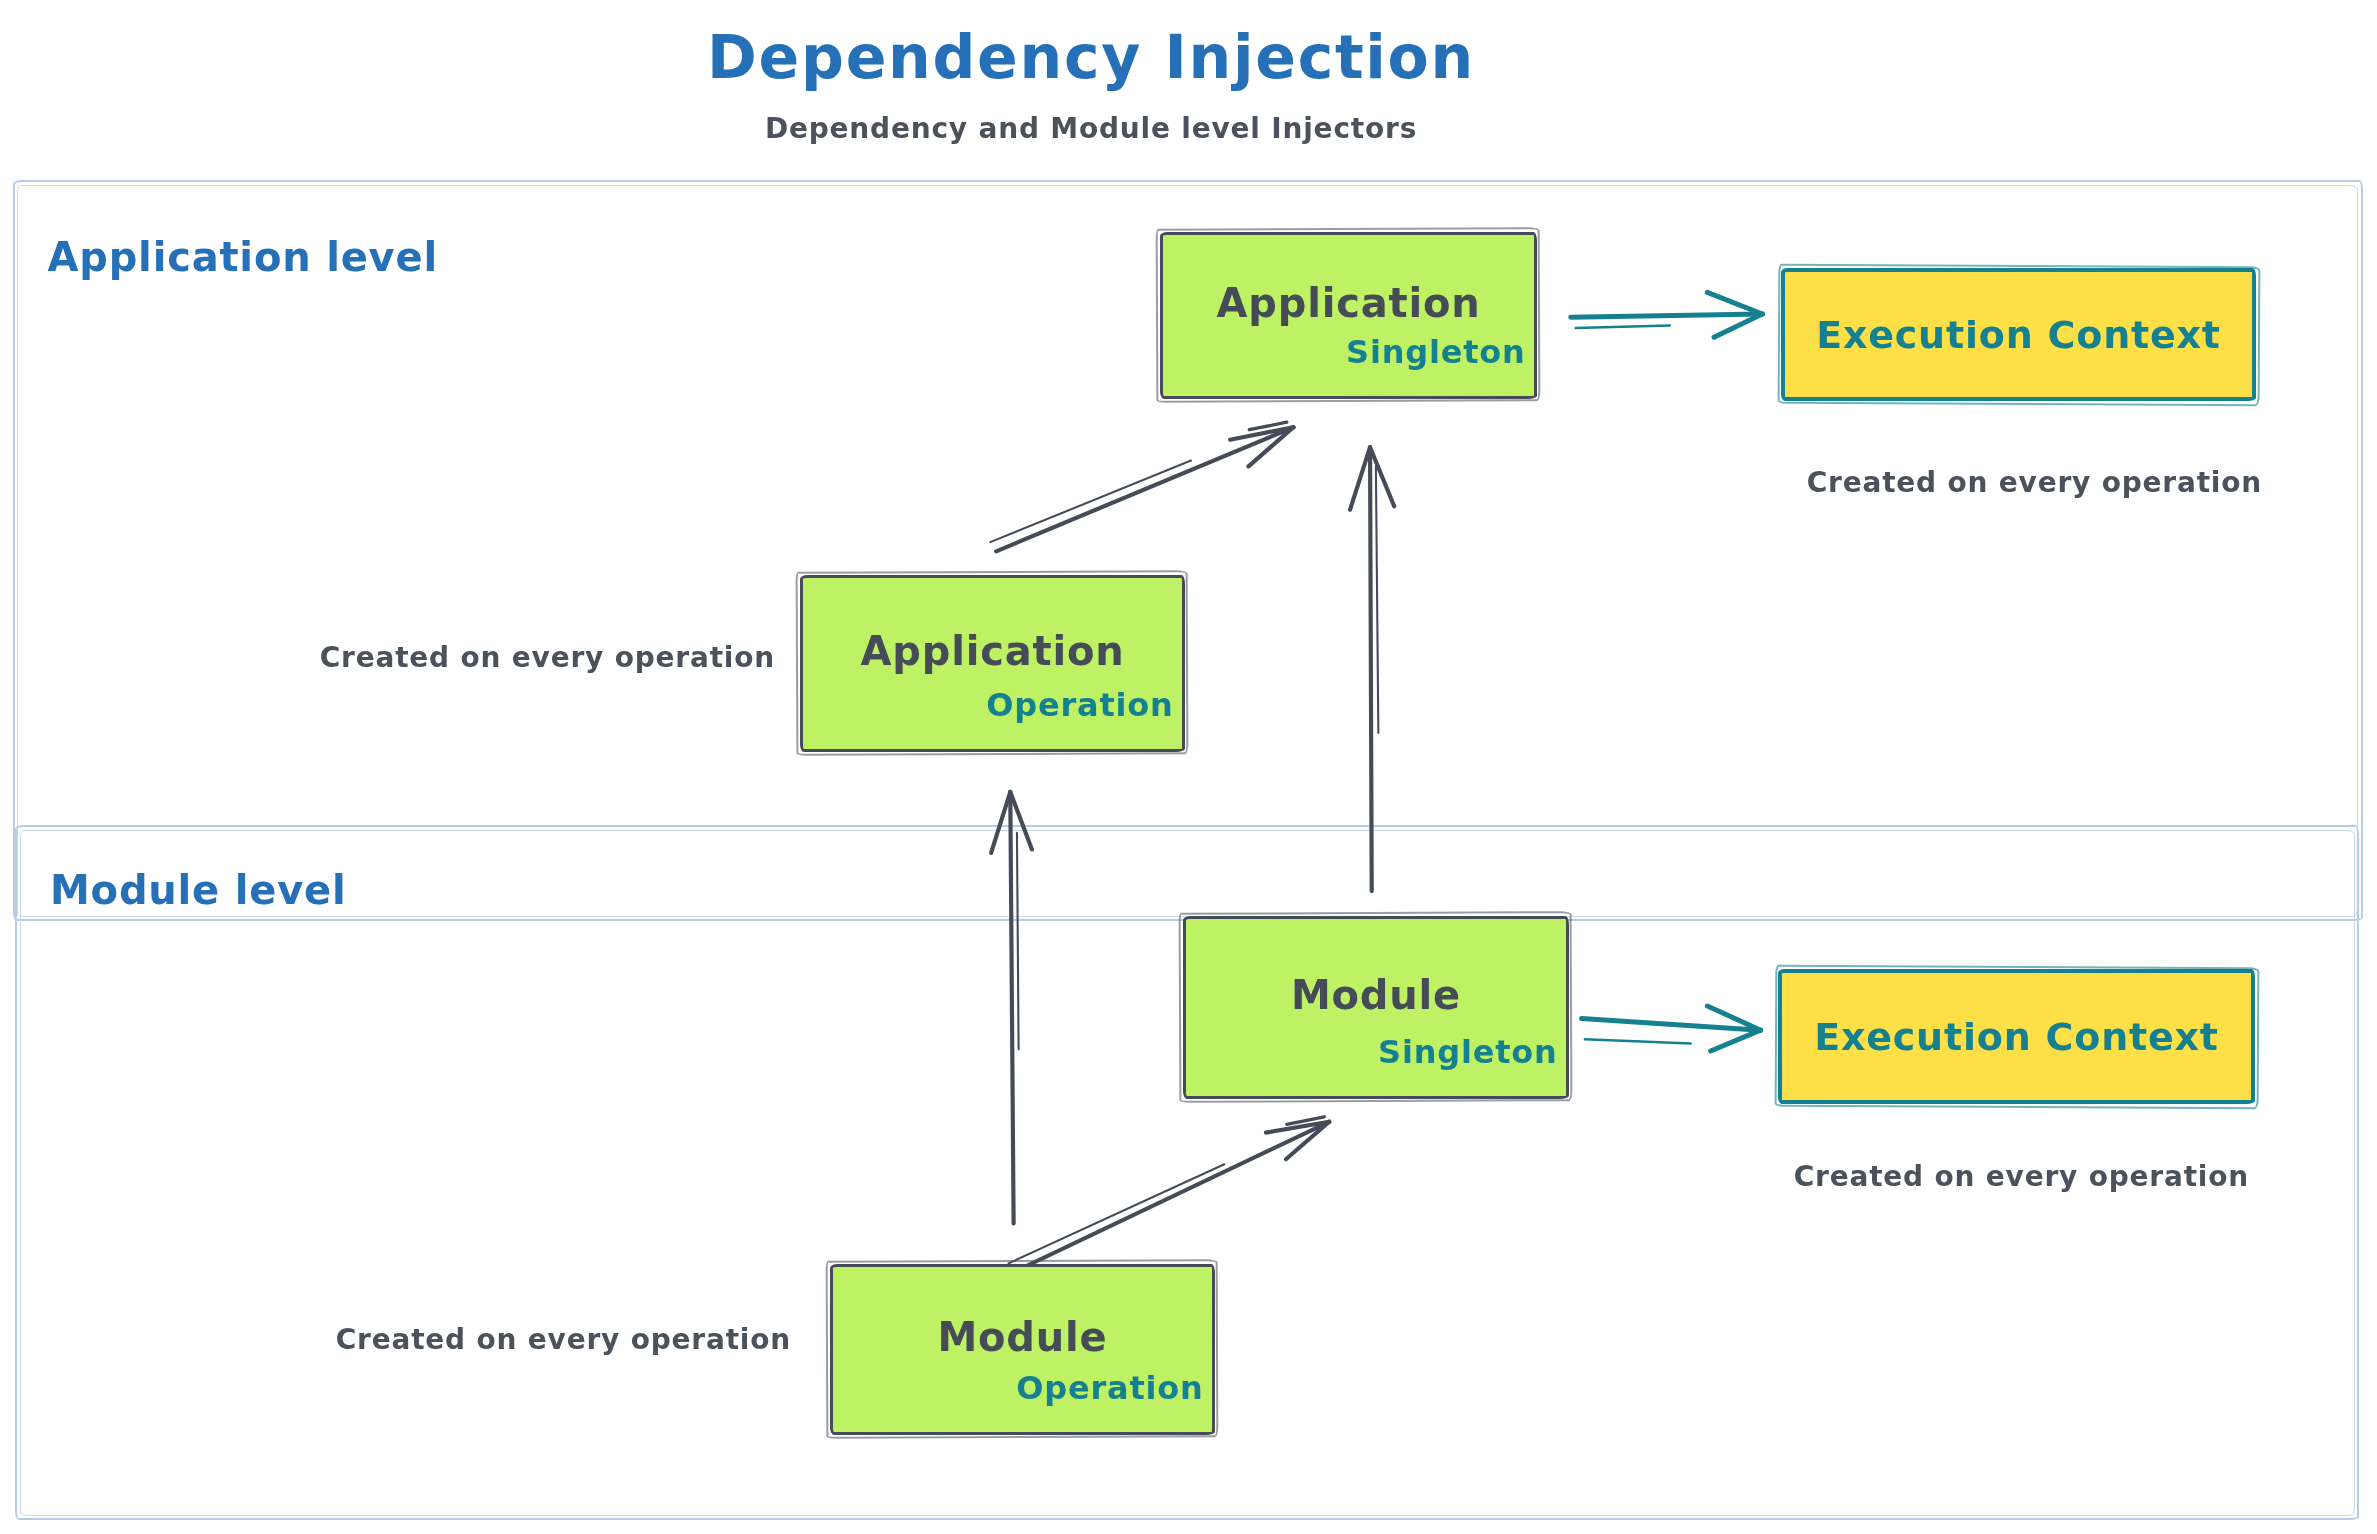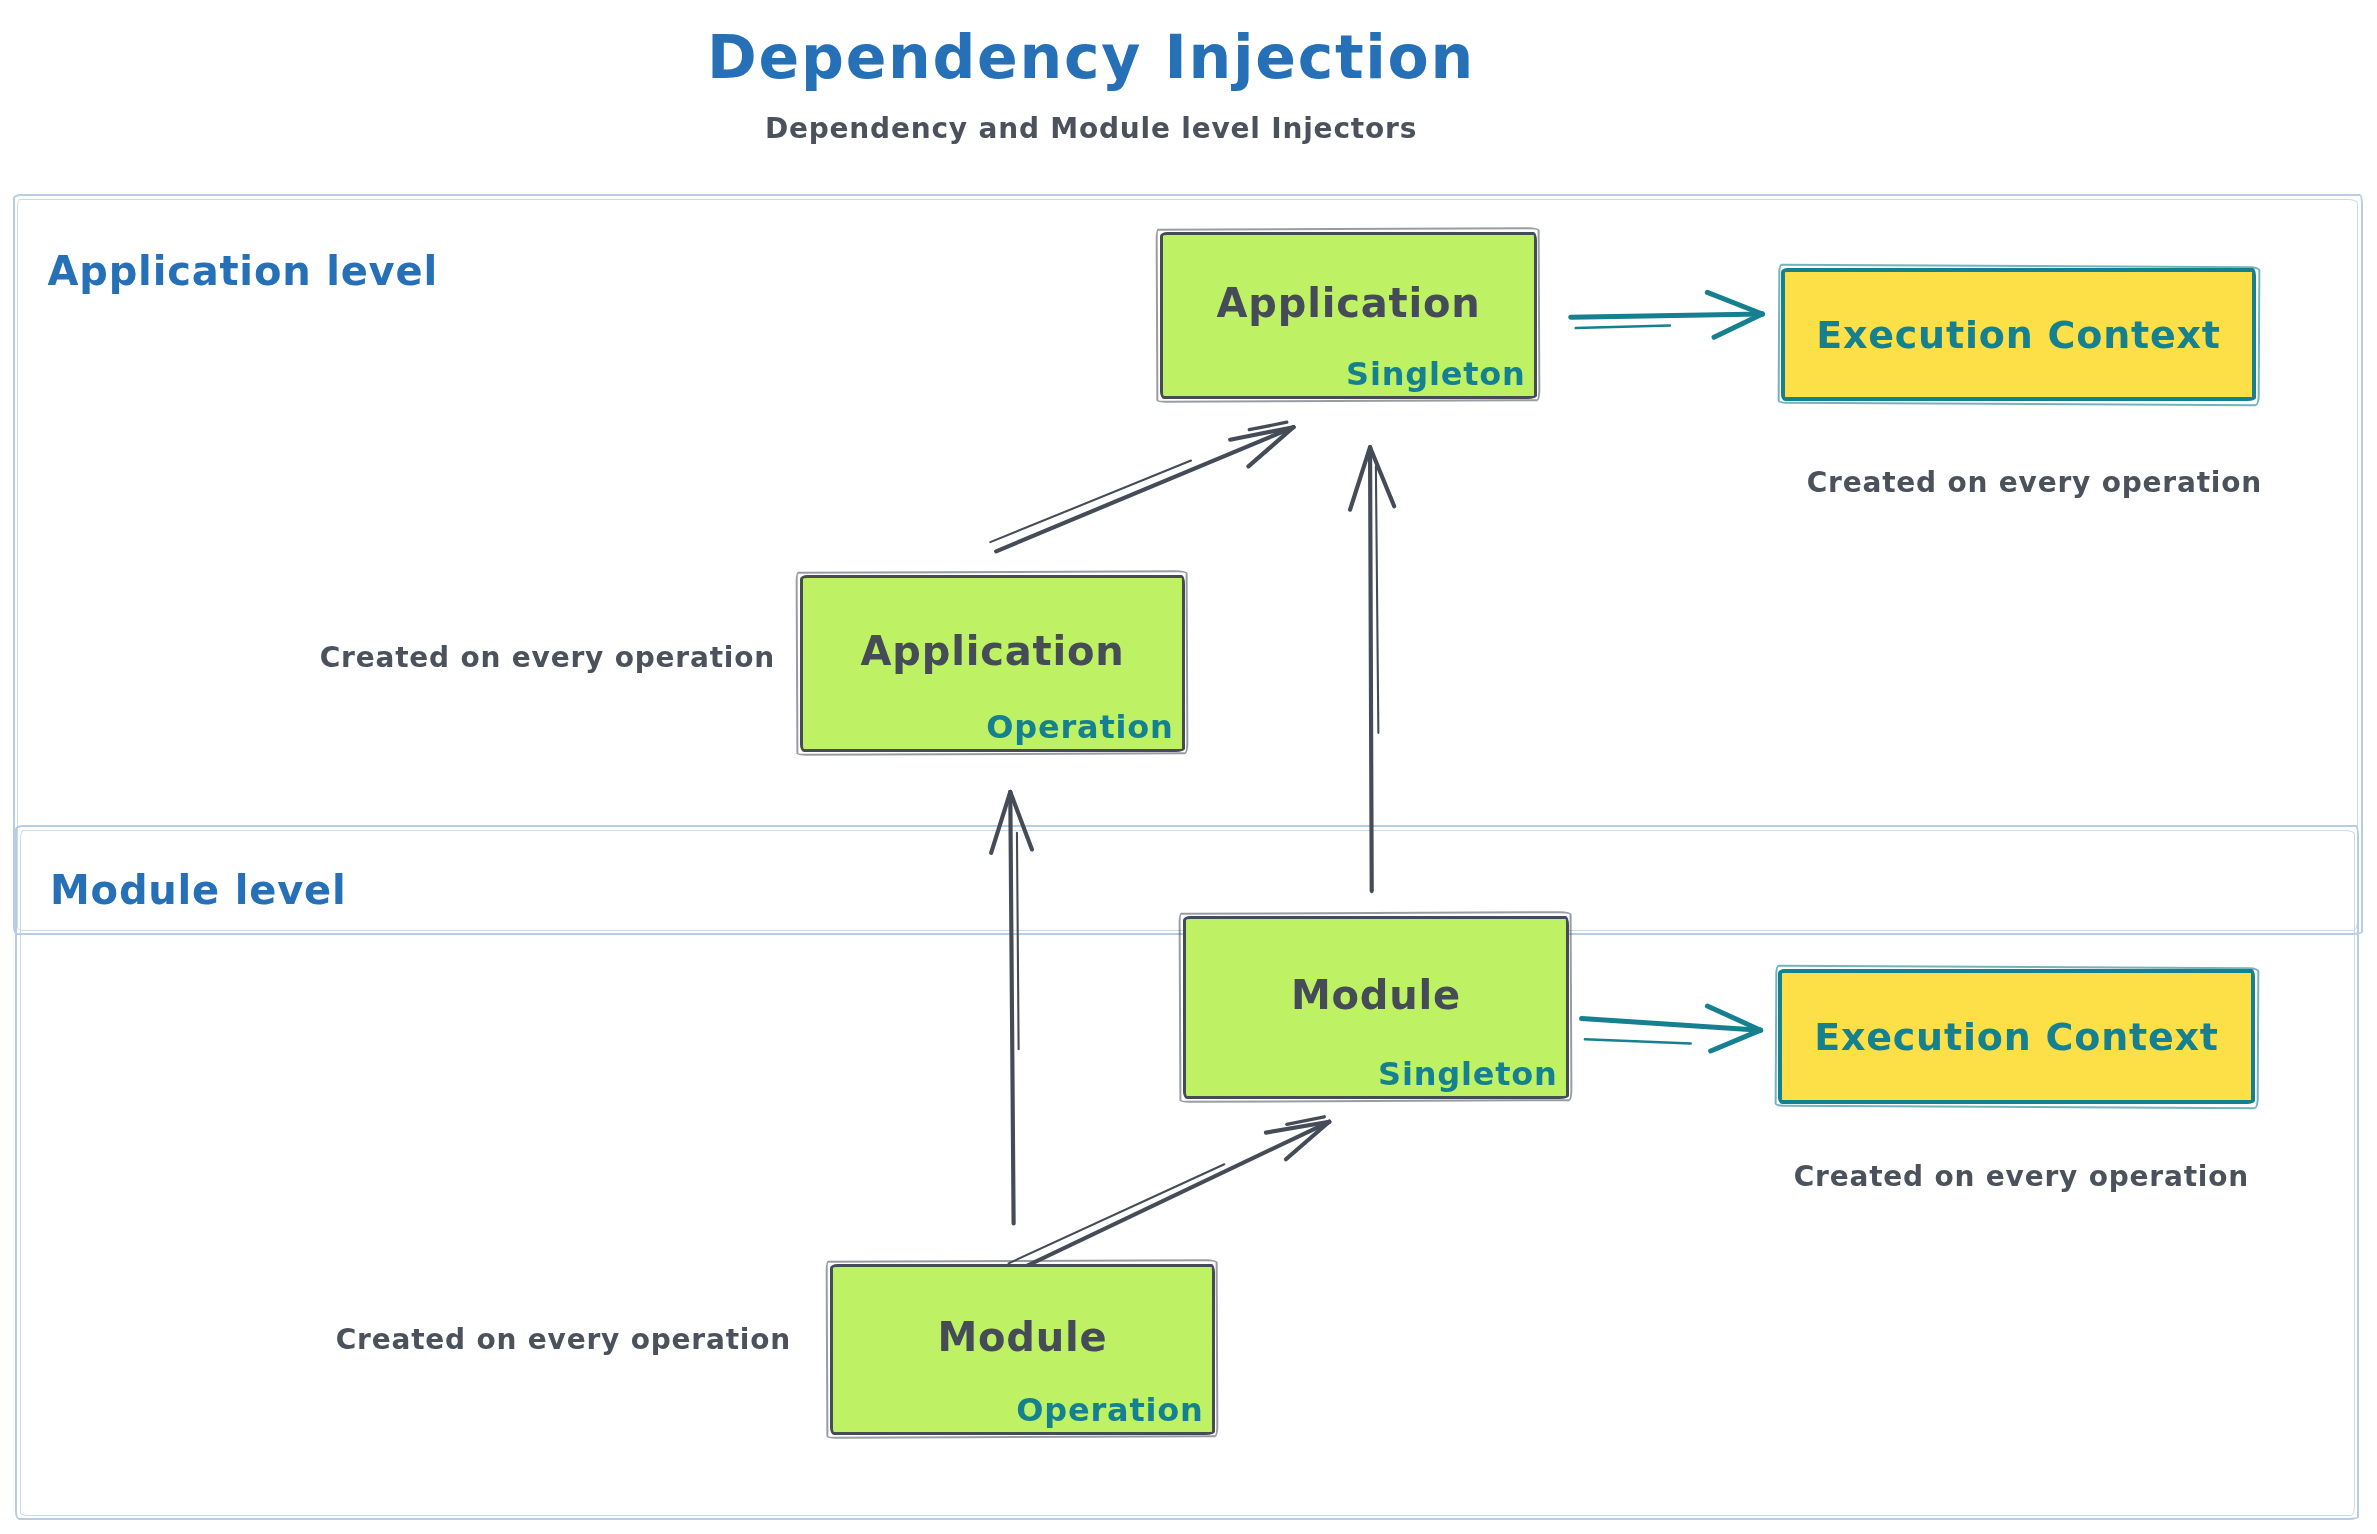--- a/index.html
+++ b/index.html
@@ -23,36 +23,36 @@
             font-size:28px;font-weight:700;color:var(--caption);
             letter-spacing:0.8px;white-space:nowrap;}
 
   
   .level{border:2.1px solid var(--container);
          border-radius:8.3px 3.3px 10px 4.2px / 4.2px 10px 3.3px 8.3px;}
   .level::before{content:"";position:absolute;inset:2.5px;
          border:1.2px solid var(--container);opacity:.75;
          border-radius:3.3px 10px 4.2px 8.3px / 8.3px 4.2px 10px 3.3px;
          pointer-events:none;}
-  .level-app{left:12.5px;top:194px;width:2350px;height:741px;}
+  .level-app{left:12.5px;top:180px;width:2350px;height:741px;}
   .level-mod{left:15px;top:825px;width:2344px;height:695px;padding-left:19px;}
   .level-label{font-size:40px;font-weight:700;color:var(--blue);
                letter-spacing:0.8px;white-space:nowrap;}
 
   
   .node{border:3.7px solid var(--ink);background:#bef264;
         border-radius:7.5px 3.3px 9.2px 4.2px / 4.2px 9.2px 3.3px 7.5px;
         display:flex;align-items:center;justify-content:center;}
   .node::before{content:"";position:absolute;inset:-6.7px;
         border:2.1px solid var(--ink);opacity:.55;
         border-radius:2.5px 11.7px 3.3px 10px / 10px 3.3px 11.7px 2.5px;
         transform:rotate(-0.25deg);pointer-events:none;}
   .node-label{font-size:40px;font-weight:700;color:var(--ink);
               transform:translateY(-13.3px);letter-spacing:0.8px;}
-  .scope{position:absolute;right:8.3px;bottom:3px;
+  .scope{position:absolute;right:8.3px;bottom:25px;
          font-size:32px;font-weight:700;color:var(--teal);letter-spacing:0.8px;}
 
   
   .exec{border:4.2px solid var(--teal);background:#fde047;
         border-radius:6.7px 3.3px 8.3px 4.2px / 4.2px 8.3px 3.3px 6.7px;
         display:flex;align-items:center;justify-content:center;}
   .exec::before{content:"";position:absolute;inset:-7.5px;
         border:2.5px solid var(--teal);opacity:.6;
         border-radius:3.3px 10px 4.2px 8.3px / 8.3px 4.2px 10px 3.3px;
         transform:rotate(0.3deg);pointer-events:none;}

